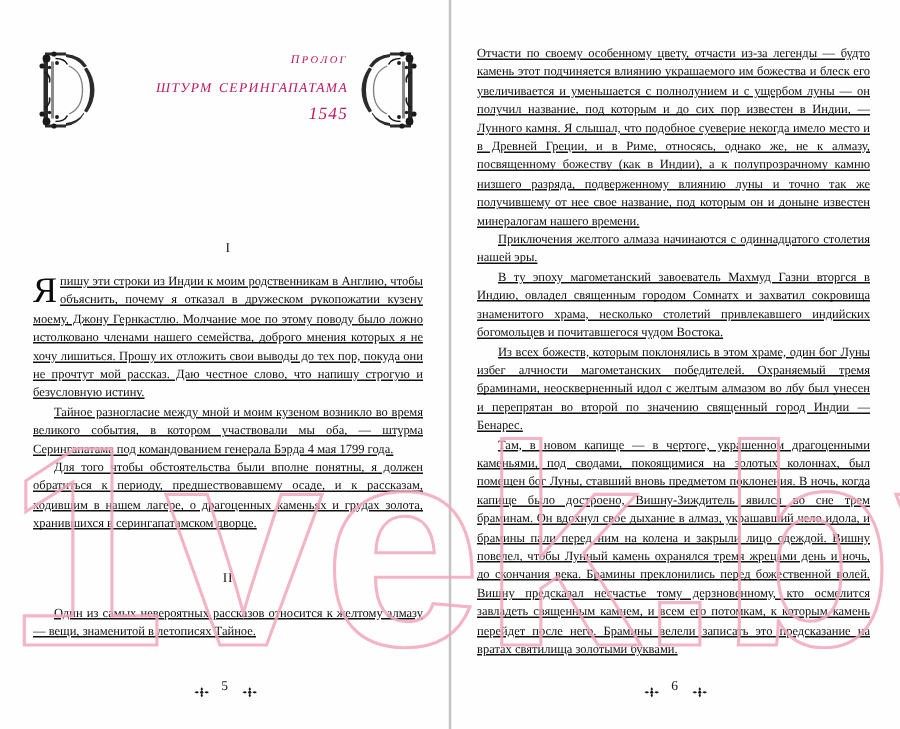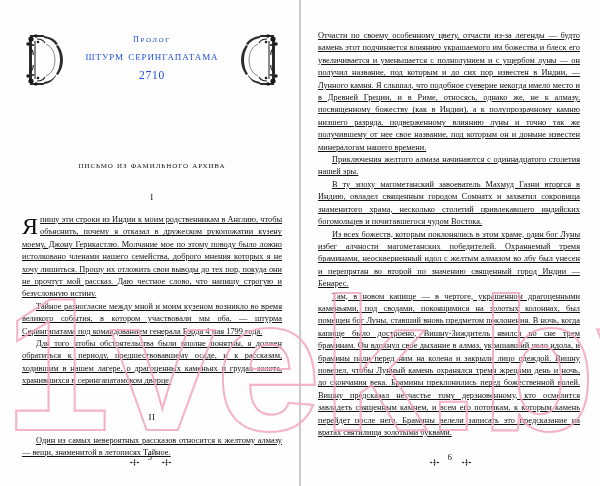--- a/index.html
+++ b/index.html
@@ -70,22 +70,23 @@
     height: 56px;
   }
   .orn-corner.left  { left: 2px; }
   .orn-corner.right { right: 2px; transform: scaleX(-1); }
 
   .heading-text {
     position: absolute;
     left: 50px;
     right: 50px;
     top: 2px;
-    text-align: center;
-    color: #1d4ed8;
+    text-align: right;
+    color: #be185d;
+    font-style: italic;
   }
   .h-prolog {
     font-size: 9.5px;
     letter-spacing: 1.6px;
     font-variant: small-caps;
     text-transform: lowercase;
     line-height: 1.35;
   }
   .h-prolog::first-letter { font-size: 12px; }
   .h-title {
@@ -265,25 +266,24 @@
             </g>
             <g fill="none" stroke="#555" stroke-width="0.9" opacity="0.75">
               <path d="M22 12 q9 4 9 16 q0 12 -9 16"></path>
             </g>
           </svg>
         </span>
 
         <div class="heading-text">
           <div class="h-prolog">Пролог</div>
           <div class="h-title">Штурм Серингапатама</div>
-          <div class="h-year">2710</div>
+          <div class="h-year">1545</div>
         </div>
       </div>
 
-      <div class="section-title">Письмо из фамильного архива</div>
 
       <div class="roman">I</div>
 
       <p class="body dropcap"><span class="cap">Я</span><span>пишу эти строки из Индии к моим родственникам в Англию, чтобы объяснить, почему я отказал в дружеском рукопожатии кузену моему, Джону Гернкастлю. Молчание мое по этому поводу было ложно истолковано членами нашего семейства, доброго мнения которых я не хочу лишиться. Прошу их отложить свои выводы до тех пор, покуда они не прочтут мой рассказ. Даю честное слово, что напишу строгую и безусловную истину.</span></p>
 
       <p class="body">Тайное разногласие между мной и моим кузеном возникло во время великого события, в котором участвовали мы оба, — штурма Серингапатама под командованием генерала Бэрда 4 мая 1799 года.</p>
 
       <p class="body">Для того чтобы обстоятельства были вполне понятны, я должен обратиться к периоду, предшествовавшему осаде, и к рассказам, ходившим в нашем лагере, о драгоценных каменьях и грудах золота, хранившихся в серингапатамском дворце.</p>
 
       <div class="roman mid">II</div>

